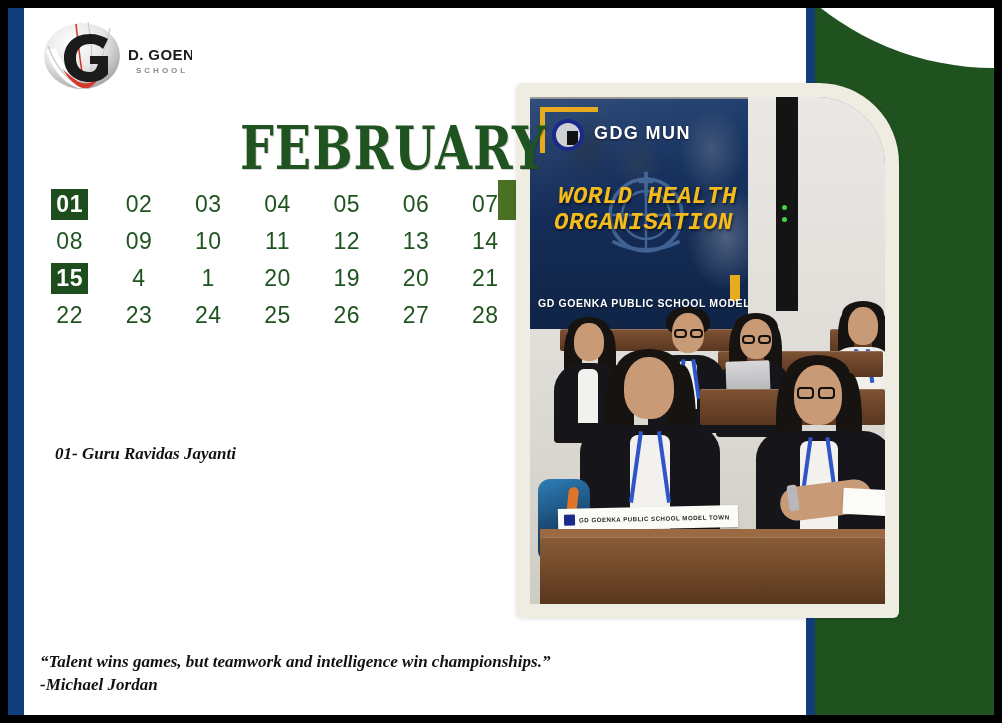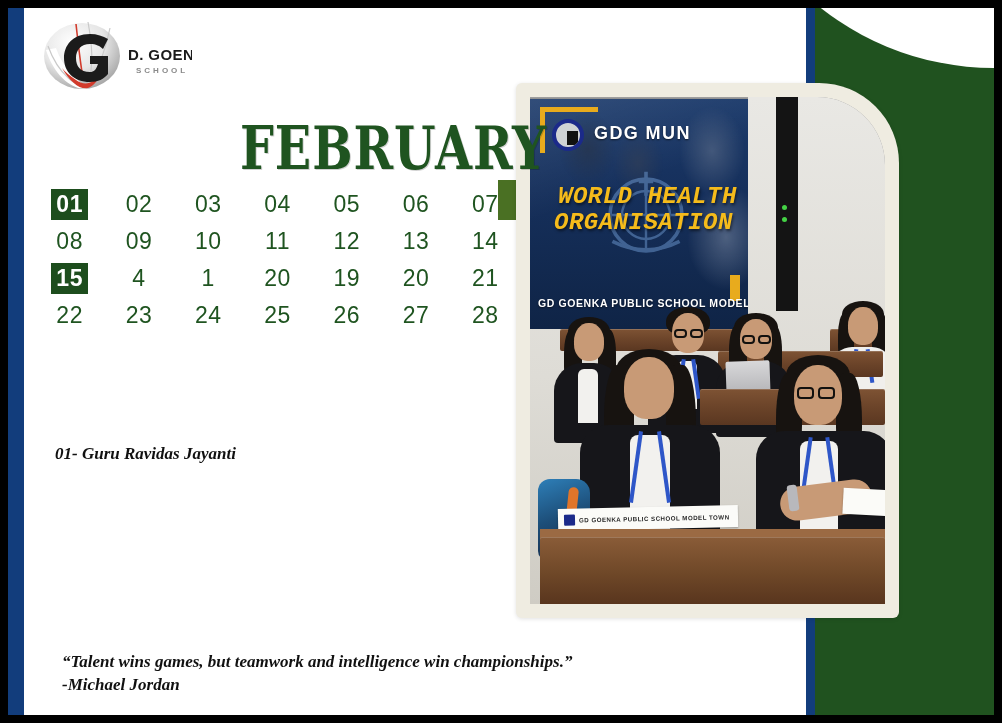--- a/index.html
+++ b/index.html
@@ -167,21 +167,20 @@
     z-index: 10;
   }
   .quote div {
     font-family: "Liberation Serif", serif;
     font-style: italic;
     font-weight: bold;
     font-size: 17px;
     color: #111111;
     line-height: 23px;
     white-space: nowrap;
-    margin-left: 22px;
   }
 
   
   .green-tab {
     position: absolute;
     left: 498px; top: 180px;
     width: 22px; height: 40px;
     background: #4a7023;
     z-index: 8;
   }

